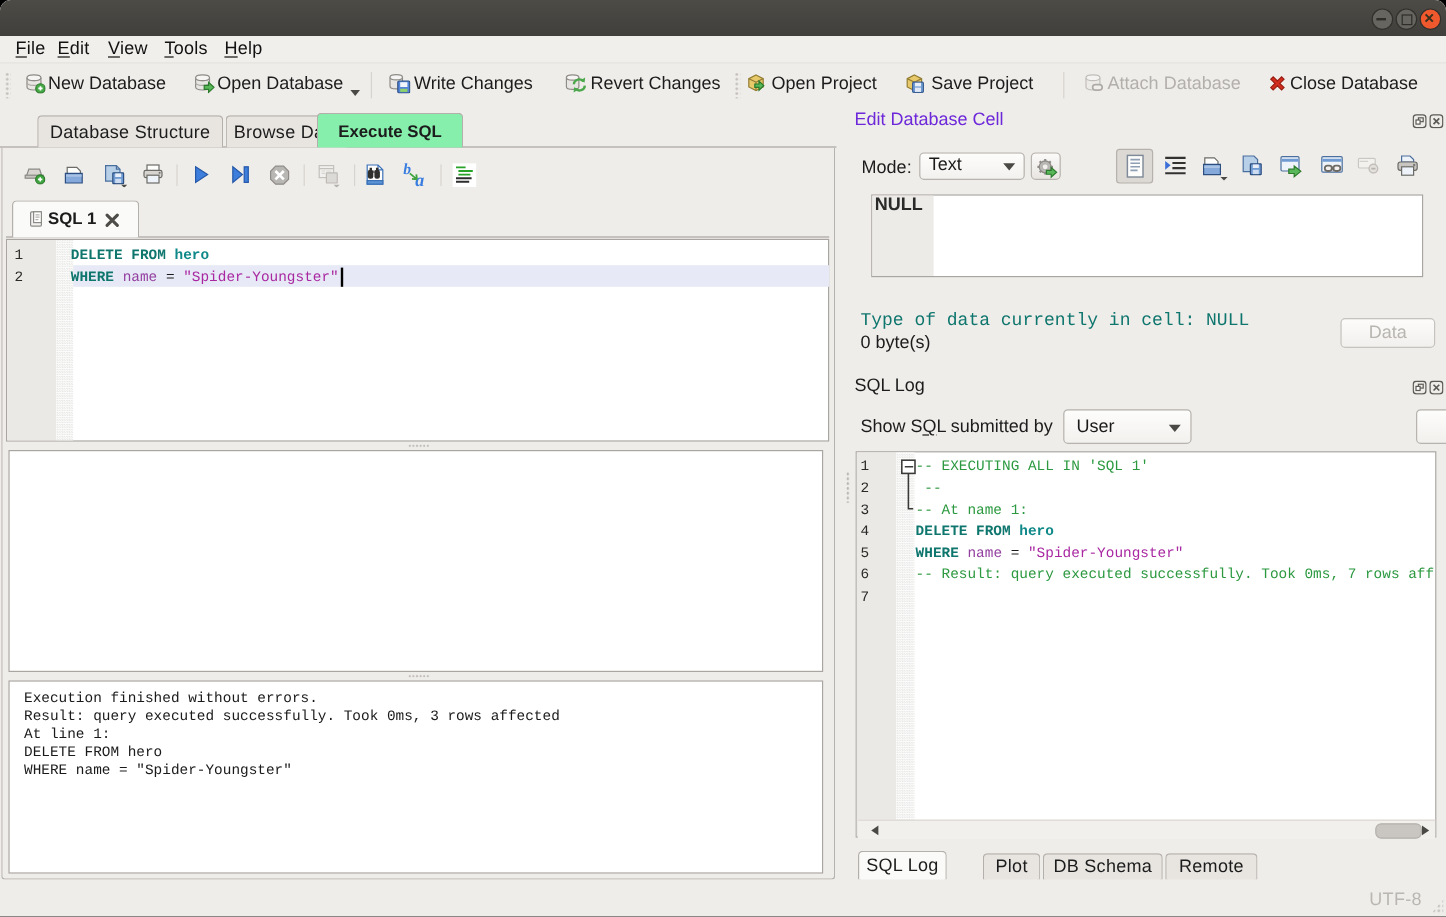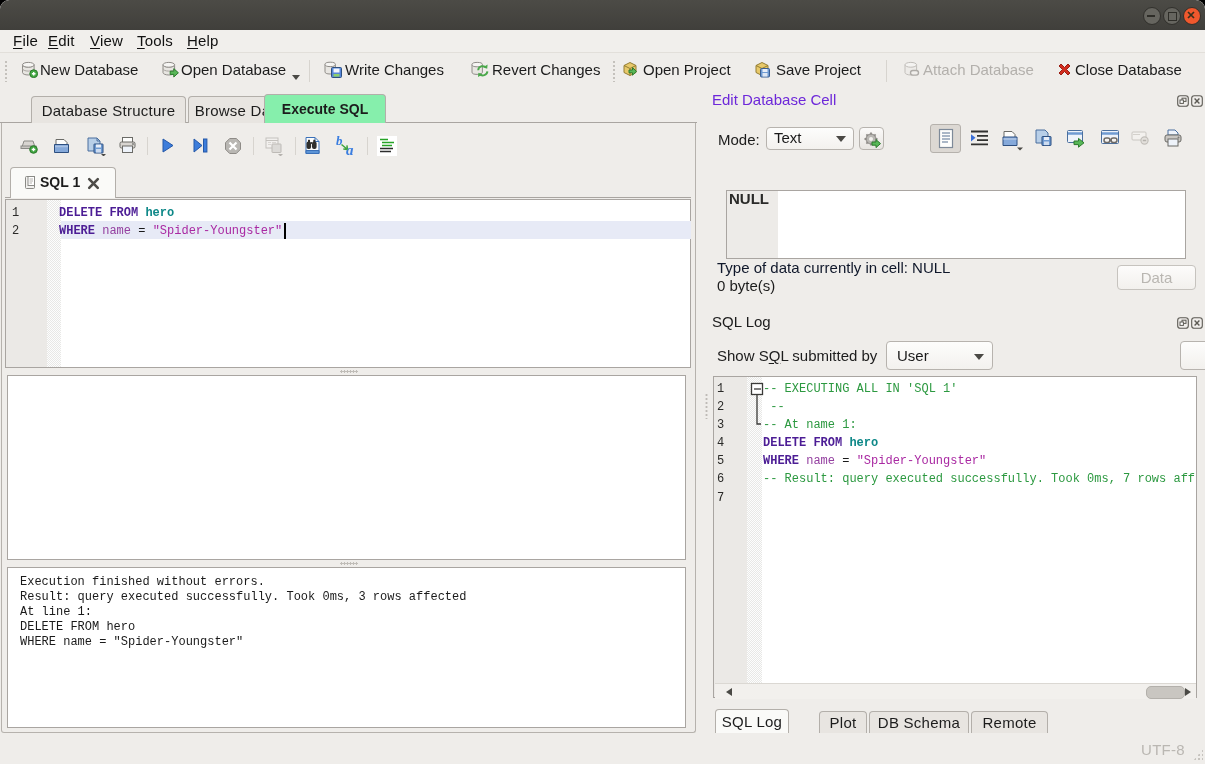--- a/index.html
+++ b/index.html
@@ -26,21 +26,21 @@
      background-image:radial-gradient(circle,#c4c1bc 1px,transparent 1.2px);
      background-size:4px 4px;}
   .tbsep{position:absolute;top:60px;width:1px;height:22px;background:#d7d4cf;}
   
   .tab{position:absolute;box-sizing:border-box;border:1px solid #b3afaa;border-bottom:none;
     border-radius:4px 4px 0 0;font-size:15px;letter-spacing:0.25px;text-align:center;color:#1c1c1c;}
   .tab.inactive{background:#e8e5e1;margin-left:28px;}
   .tab.active{background:#f6f4f2;}
   
   .frame{position:absolute;box-sizing:border-box;border:1px solid #a9a5a1;background:#fff;}
-  .kw{color:#4c1d95;font-weight:bold;}
+  .kw{color:#0f766e;font-weight:bold;}
   .tbl{color:#0e8888;font-weight:bold;}
   .idf{color:#9440a0;}
   .str{color:#a928a2;}
   .cmt{color:#2c9940;}
 </style>
 </head>
 <body>
 <div id="win">
   <div class="abs" id="titlebar"></div>
 
@@ -314,25 +314,25 @@
       <circle cx="13.5" cy="9.5" r="3.6" fill="#e4e1dd" stroke="#c2bfba" stroke-width="1.2"></circle>
       <path d="M11.8 9.5 h3.4" stroke="#b5b2ad" stroke-width="1.4"></path>
     </svg>
     <svg class="abs" style="left:1163px;top:128px;" width="20" height="20" viewBox="0 0 20 20">
       <path d="M5 2 h7 l3 3 v2 h-10 z" fill="#eef3fa" stroke="#4a6f9e"></path>
       <rect x="2" y="7" width="16" height="7" rx="2" fill="#c9c6c2" stroke="#6b6b67"></rect>
       <rect x="5" y="11" width="10" height="7" fill="#eef3fa" stroke="#6b6b67"></rect>
       <circle cx="15.5" cy="9.5" r="1" fill="#7a7a76"></circle>
     </svg>
 
-    <div class="frame" style="left:726px;top:190px;width:460px;height:69px;">
+    <div class="frame" style="left:726px;top:162px;width:460px;height:69px;">
       <div class="abs" style="left:0;top:0;width:51px;height:67px;background:#edebe8;"></div>
       <div class="abs" style="left:2px;top:-1px;font-size:15px;font-weight:bold;color:#2a2a28;">NULL</div>
     </div>
-    <div class="abs" style="left:717px;top:259px;font-size:15px;color:#0f172a;">Type of data currently in cell: NULL</div>
+    <div class="abs" style="left:717px;top:259px;font-size:15px;color:#0f766e;font-family:Liberation Mono, monospace;">Type of data currently in cell: NULL</div>
     <div class="abs" style="left:717px;top:277px;font-size:15px;color:#1c1c1c;">0 byte(s)</div>
     <div class="abs" style="left:1117px;top:265px;width:79px;height:25px;box-sizing:border-box;border:1px solid #c6c3be;border-radius:4px;background:linear-gradient(#fdfcfb,#f2f0ed);">
       <div style="text-align:center;line-height:23px;font-size:15px;color:#b9b6b1;">Data</div>
     </div>
 
     <div class="abs" style="left:712px;top:313px;font-size:15px;color:#1c1c1c;">SQL Log</div>
     <svg class="abs" style="left:1177px;top:317px;" width="12" height="12" viewBox="0 0 12 12">
       <rect x="0.7" y="0.7" width="10.6" height="10.6" rx="2.6" fill="none" stroke="#5c5a54" stroke-width="1.1"></rect>
       <rect x="5" y="3.2" width="4" height="3.2" fill="none" stroke="#5c5a54" stroke-width="1"></rect>
       <rect x="3" y="5" width="3.4" height="3.4" fill="#fff" stroke="#5c5a54" stroke-width="1"></rect>

